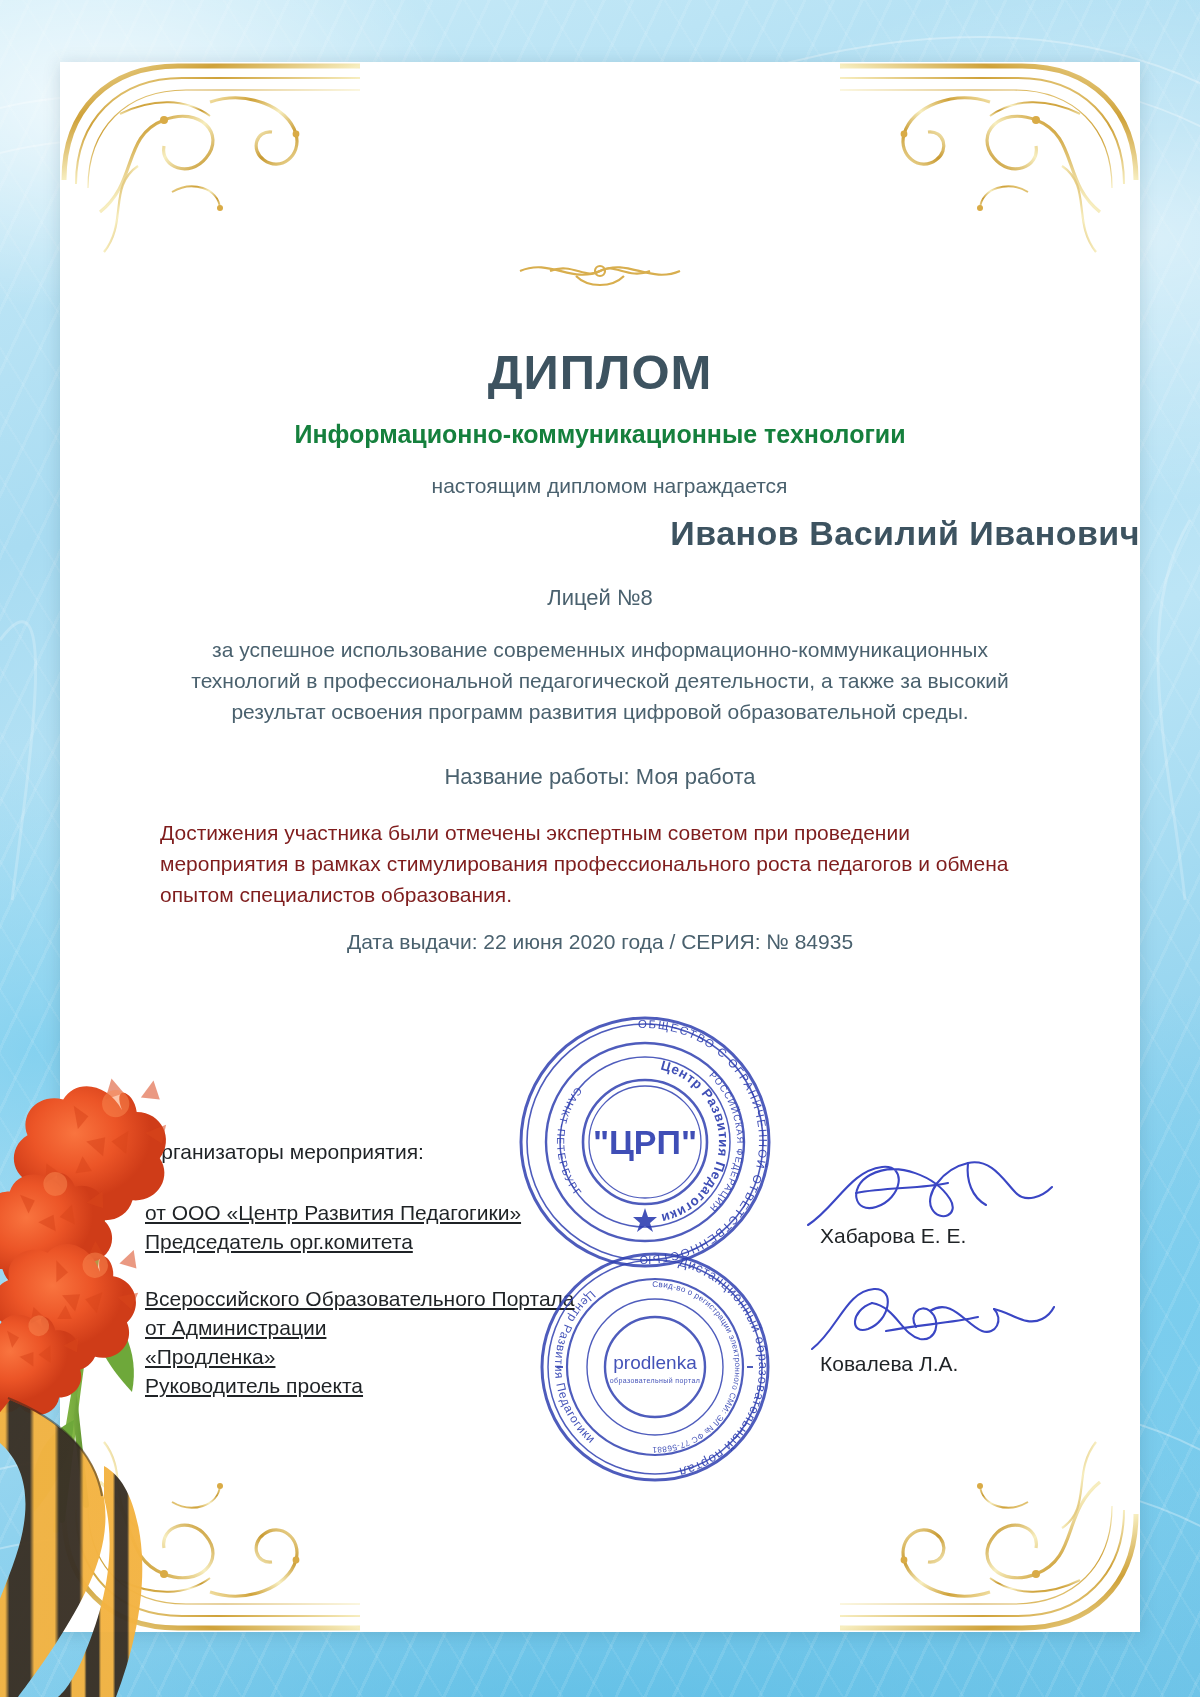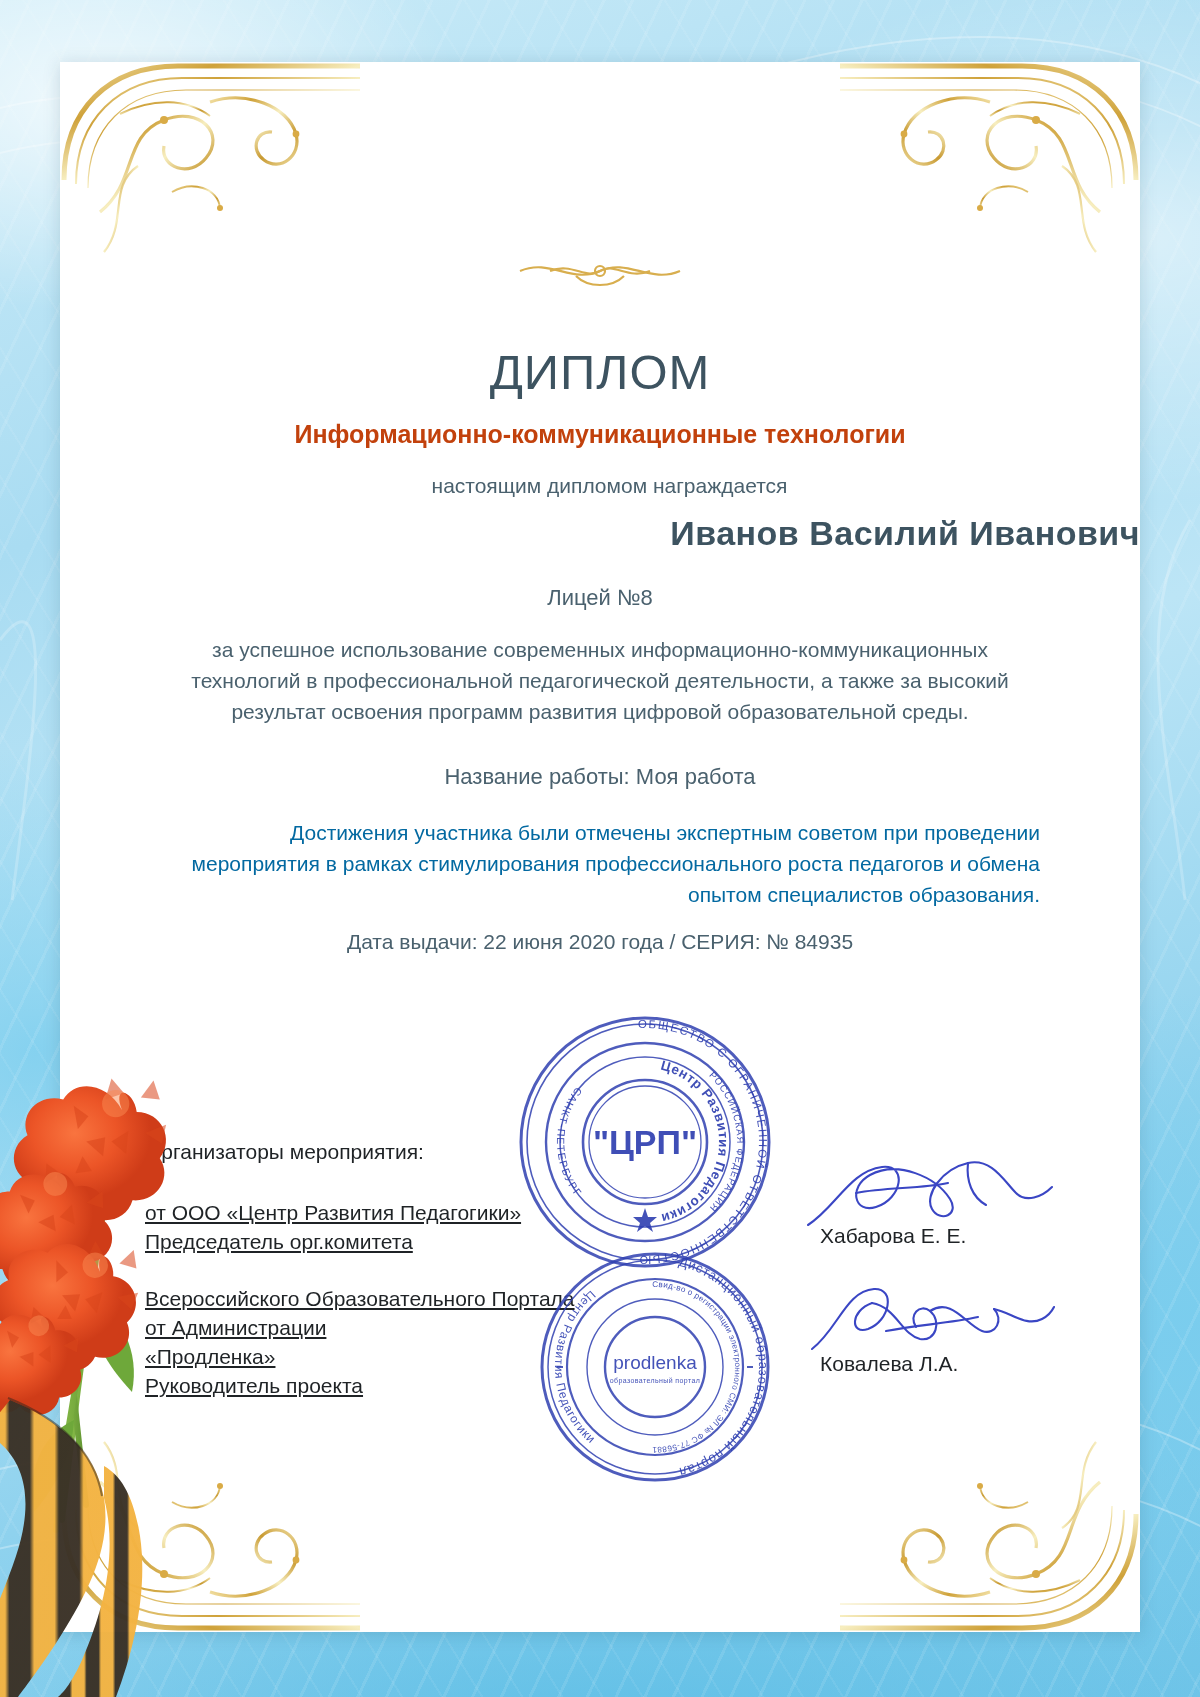--- a/index.html
+++ b/index.html
@@ -43,35 +43,35 @@
   .logo-text .o-ring{display:inline-block;width:44px;height:44px;border:6px solid #e8302a;
              border-radius:50%;vertical-align:-2px;margin:0 1px;box-sizing:border-box;}
   .org-badge{position:absolute;right:-38px;bottom:-18px;width:60px;height:60px;border-radius:50%;
              background:#e8302a;color:#fff;font-size:23px;line-height:60px;text-align:center;
              font-family:"DejaVu Sans", sans-serif;}
   .logo-sub{font-size:17px;color:#8a8f93;letter-spacing:1.2px;margin-top:6px;}
 
   .divider{position:absolute;left:50%;transform:translateX(-50%);top:196px;width:760px;height:34px;}
 
   .title{position:absolute;left:0;right:0;top:282px;text-align:center;
-         font-size:49px;font-weight:normal;color:#3d5360;letter-spacing:1px;}
+         font-size:49px;font-weight:bold;color:#3d5360;letter-spacing:1px;}
   .subtitle{position:absolute;left:0;right:0;top:358px;text-align:center;
-         font-size:25px;font-weight:bold;color:#c2410c;}
+         font-size:25px;font-weight:bold;color:#15803d;}
   .awarded{position:absolute;left:0;right:0;top:412px;text-align:center;
          font-size:21px;color:#4a616e;padding-left:19px;}
   .name{position:absolute;left:0;right:0;top:452px;text-align:right;
          font-size:34px;font-weight:bold;color:#3d5360;letter-spacing:.5px;}
   .school{position:absolute;left:0;right:0;top:523px;text-align:center;
          font-size:22px;color:#4a616e;}
   .para1{position:absolute;left:100px;width:880px;top:572px;text-align:center;
          font-size:21px;line-height:31px;color:#4a616e;}
   .worktitle{position:absolute;left:0;right:0;top:702px;text-align:center;
          font-size:22px;color:#4a616e;}
-  .para2{position:absolute;left:100px;width:880px;top:755px;text-align:right;
-         font-size:21px;line-height:31px;color:#0369a1;}
+  .para2{position:absolute;left:100px;width:880px;top:755px;text-align:left;
+         font-size:21px;line-height:31px;color:#7f1d1d;}
   .dateline{position:absolute;left:0;right:0;top:868px;text-align:center;
          font-size:21px;color:#4a616e;}
 
   
   .org-block{position:absolute;left:85px;top:1075px;font-size:21px;color:#1f2326;line-height:29px;}
   .org-head{margin-bottom:32px;}
   .org-group{margin-bottom:28px;text-decoration:underline;}
 
   .sig-name{position:absolute;font-size:21px;color:#1f2326;}
   .sig1{left:760px;top:1162px;}

